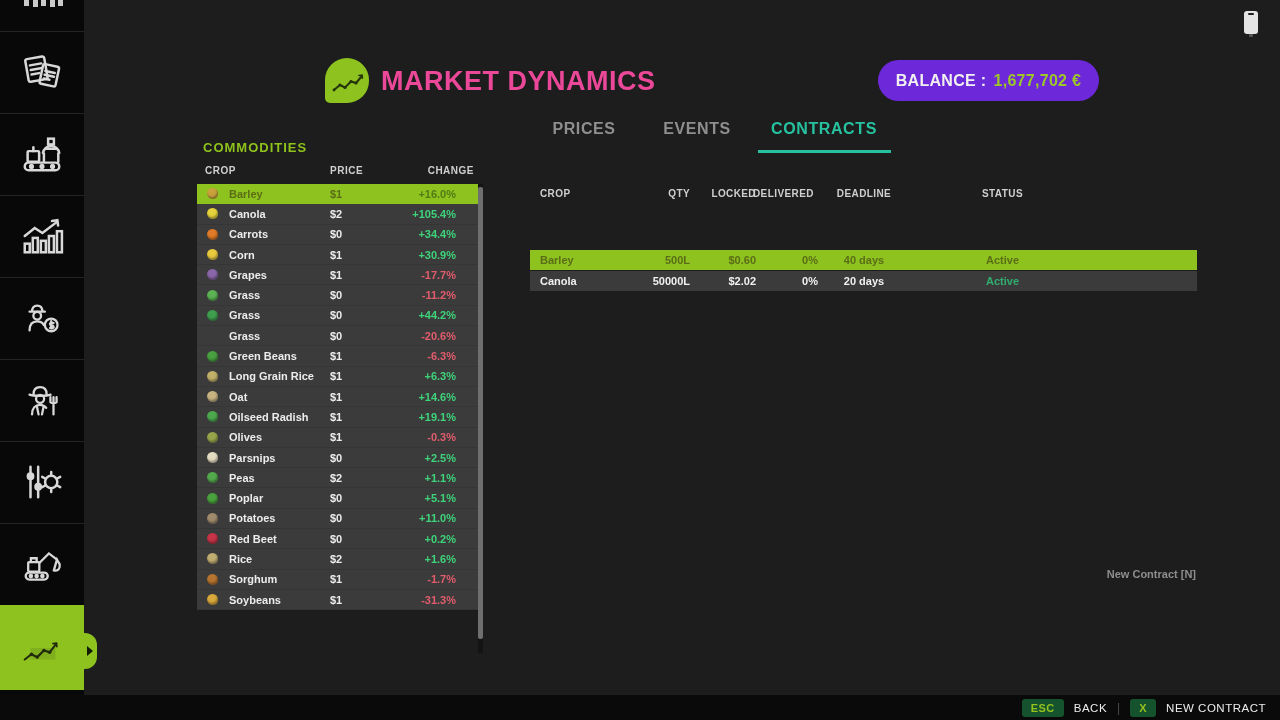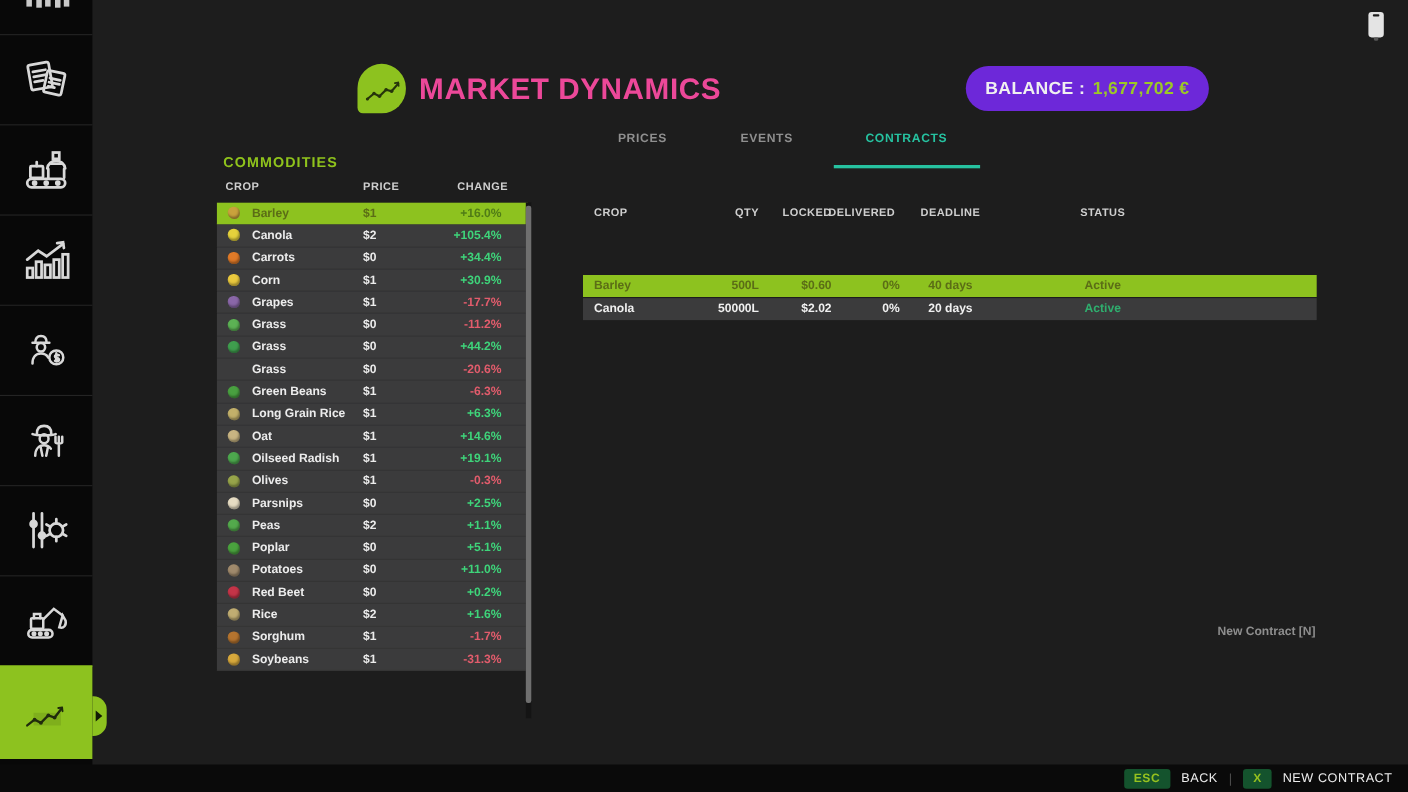--- a/index.html
+++ b/index.html
@@ -37,33 +37,33 @@
   .logo { position:absolute; left:325px; top:58px; width:44px; height:45px; background:#8dc21f;
           border-radius:22px 22px 22px 5px; display:flex; align-items:center; justify-content:center; }
   .page-title { position:absolute; left:381px; top:66px; font-size:27px; font-weight:bold;
                 color:#ec4899; letter-spacing:0.5px; }
   .balance-pill { position:absolute; left:878px; top:60px; width:221px; height:41px; background:#6d28d9;
                   border-radius:21px; display:flex; align-items:center; justify-content:center; gap:7px; }
   .balance-label { font-size:16px; font-weight:bold; color:#f0f0f0; letter-spacing:0.3px; }
   .balance-value { font-size:16px; font-weight:bold; color:#9cc827; letter-spacing:0.3px; }
 
   
-  .tab { position:absolute; top:120px; transform:translateX(-50%); font-size:11px; font-weight:bold;
+  .tab { position:absolute; top:120px; transform:translateX(-50%); font-size:16px; font-weight:bold;
          color:#8f8f8f; letter-spacing:0.6px; cursor:pointer; }
   .tab.active { color:#26c2a0; }
   .tab-underline { position:absolute; left:758px; top:150px; width:133px; height:3px; background:#26c2a0; }
 
   
   .commodities-title { position:absolute; left:203px; top:140px; font-size:13px; font-weight:bold;
                        color:#8fc31c; letter-spacing:1px; }
   .chdr { position:absolute; left:197px; top:165px; width:281px; height:13px; }
   .chdr span { position:absolute; font-size:10px; font-weight:bold; color:#cfcfcf; letter-spacing:0.5px; }
   .chdr .h-crop { left:8px; }
   .chdr .h-price { left:133px; }
-  .chdr .h-change { right:16px; }
+  .chdr .h-change { right:4px; }
   .clist { position:absolute; left:197px; top:184px; width:283px; height:469px; overflow:hidden; }
   .crow { display:grid; grid-template-columns:32px 101px 60px 1fr; align-items:center;
           height:20.3px; border-bottom:1px solid #353535; background:#3b3b3c; padding-right:24px;
           cursor:pointer; }
   .cicon { width:11px; height:11px; border-radius:50% 50% 45% 55%; margin-left:10px;
            box-shadow:inset -1px -2px 2px rgba(0,0,0,0.35); }
   .cname { font-size:11px; font-weight:bold; color:#ececec; white-space:nowrap; }
   .cprice { font-size:11px; font-weight:bold; color:#ececec; }
   .cchange { font-size:11px; font-weight:bold; text-align:right; }
   .crow.up .cchange { color:#3ed47a; }

